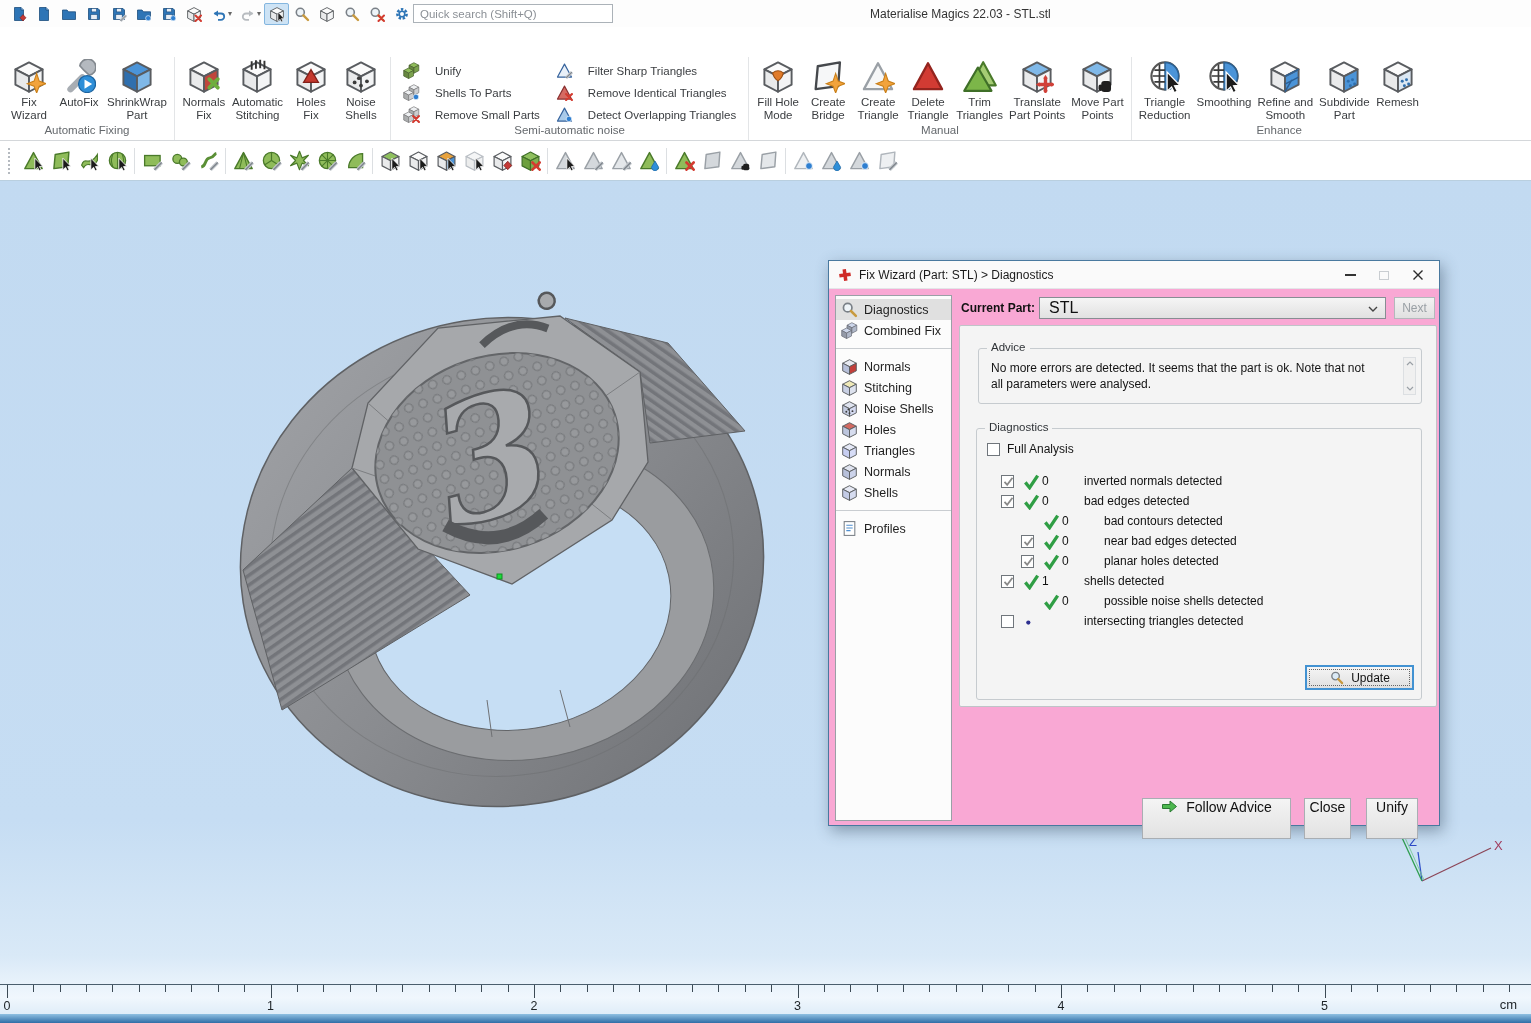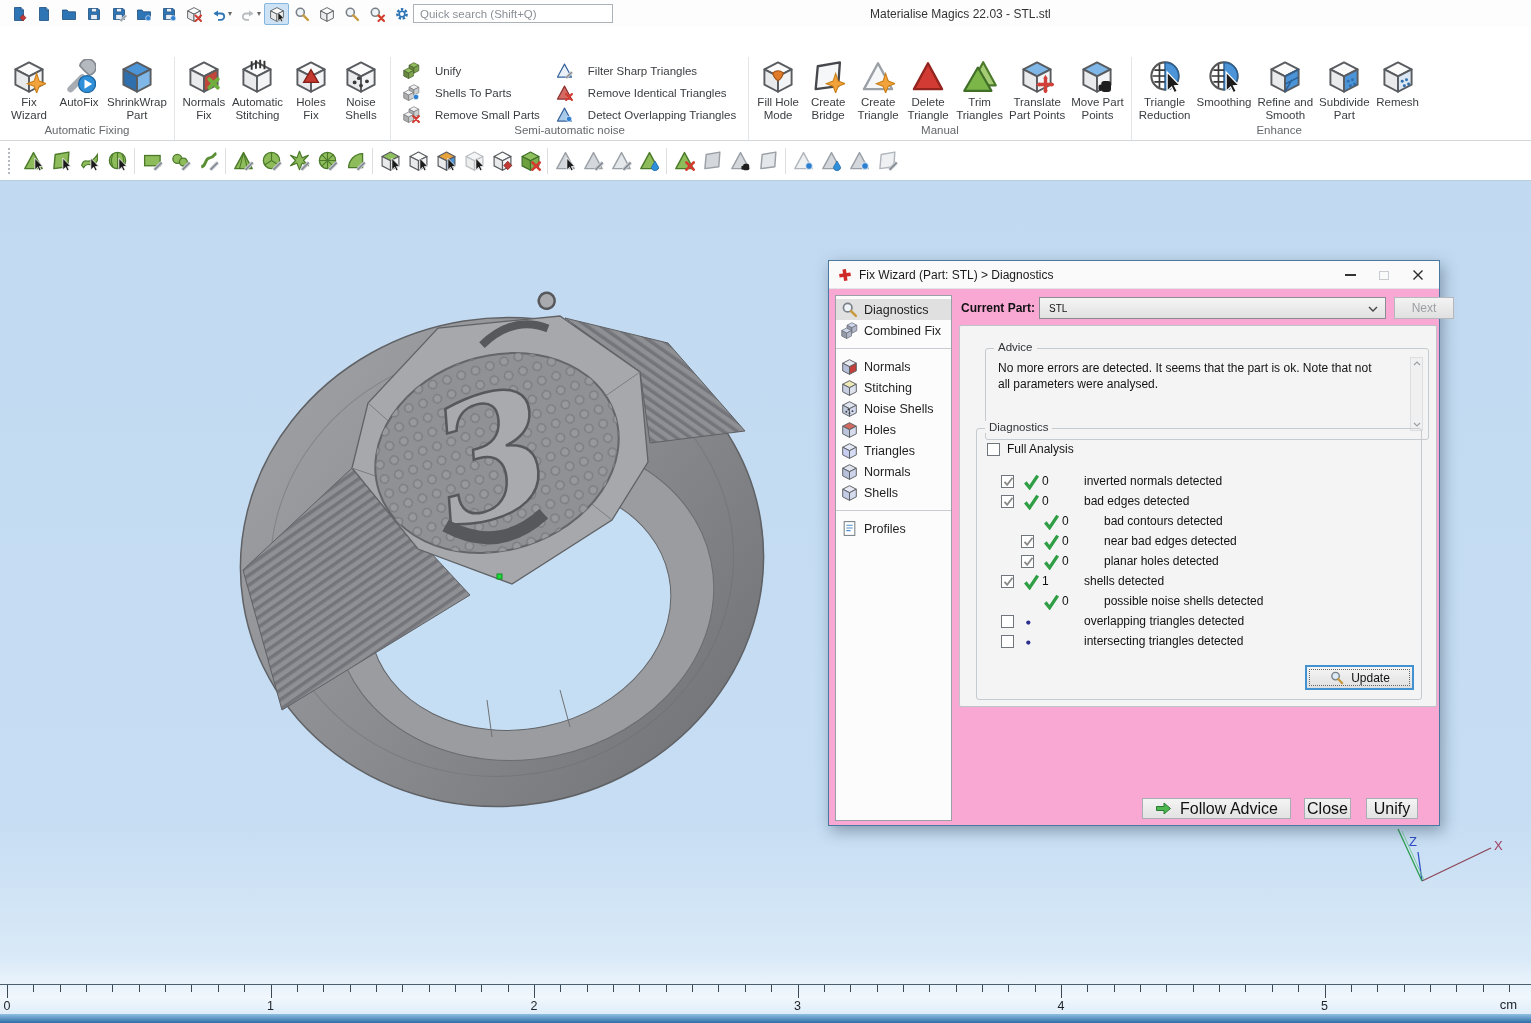--- a/index.html
+++ b/index.html
@@ -58,43 +58,43 @@
 .dtext{margin-left:7px}
 .dwin{position:absolute;right:4px;top:0;height:28px;display:flex;align-items:center}
 .dwbtn{width:34px;height:24px;display:flex;align-items:center;justify-content:center}
 .minbar{width:11px;height:0;border-bottom:2px solid #333}
 .maxbox{width:10px;height:9px;border:1px solid #c9cdd1}
 .sidebar{position:absolute;left:6px;top:34px;width:117px;height:526px;background:#fcfcfc;border:1px solid #9aa0a6;padding-top:3px}
 .sitem{height:21px;display:flex;align-items:center;gap:6px;padding-left:5px;font-size:12.5px;color:#1f1f1f}
 .sitem.sel{background:#e0e0e0}
 .ssep{height:1px;background:#c9cdd1;margin:7px 0}
 .cplabel{position:absolute;left:132px;top:40px;font-size:12px;font-weight:bold;color:#111}
-.dropdown{position:absolute;left:210px;top:36px;width:347px;height:22px;background:linear-gradient(#f5f5f5,#e1e1e1);border:1px solid #878d93;font-size:10px;display:flex;align-items:center;padding:0 9px;color:#111}
+.dropdown{position:absolute;left:210px;top:36px;width:347px;height:22px;background:linear-gradient(#f5f5f5,#e1e1e1);border:1px solid #878d93;font-size:16px;display:flex;align-items:center;padding:0 9px;color:#111}
 .ddchev{position:absolute;right:7px;top:8px}
-.nextbtn{position:absolute;left:565px;top:36px;width:60px;height:22px;background:linear-gradient(#f3f3f3,#e0e0e0);border:1px solid #b4b8bc;color:#9aa0a5;font-size:12px;display:flex;align-items:center;justify-content:center}
+.nextbtn{position:absolute;left:565px;top:36px;width:41px;height:22px;background:linear-gradient(#f3f3f3,#e0e0e0);border:1px solid #b4b8bc;color:#9aa0a5;font-size:12px;display:flex;align-items:center;justify-content:center}
 .panel{position:absolute;left:130px;top:64px;width:478px;height:382px;background:#f4f4f4;border:1px solid #bfc4c8;border-radius:2px}
 .gbox{position:absolute;border:1px solid #c6cbcf;border-radius:3px}
 .gblegend{position:absolute;top:-8px;left:8px;background:#f4f4f4;padding:0 4px;font-size:11.5px;color:#2f3337}
-.advice{left:25px;top:22px;width:444px;height:92px}
+.advice{left:18px;top:22px;width:444px;height:56px}
 .advtext{position:absolute;left:12px;top:11px;width:386px;font-size:12px;color:#141414;line-height:16px}
 .sb{position:absolute;right:5px;top:8px;bottom:8px;width:13px;background:#f0f0f0;border:1px solid #dcdfe2}
 .sba{position:absolute;left:0;width:11px;height:11px;display:flex;align-items:center;justify-content:center}
 .sba.up{top:0}.sba.dn{bottom:0}
 .diagbox{left:16px;top:102px;width:446px;height:272px}
 .fa{position:absolute;left:10px;top:13px;display:flex;gap:7px;align-items:center;font-size:12px;color:#141414}
 .cb{width:13px;height:13px;border:1px solid #70767c;background:#fff;position:relative;flex:none}
 .cb svg{position:absolute;left:0px;top:-1px}
 .drows{position:absolute;left:0;top:42px;right:4px}
 .drow{height:20px;display:flex;align-items:center}
 .dcb{margin-right:8px}
 .dmark{width:18px;height:17px;margin-right:2px;display:flex;align-items:center;justify-content:center}
 .dcount{width:22px;font-size:12px;color:#111}
 .dlabel{font-size:12px;color:#111;margin-left:20px}
 .updbtn{position:absolute;left:328px;top:236px;width:109px;height:25px;border:2px solid #4292d2;background:linear-gradient(#f5f5f5,#e0e0e0);display:flex;align-items:center;justify-content:center;gap:7px;font-size:12px;color:#111;outline:1px dotted #666;outline-offset:-5px}
-.bbtn{position:absolute;height:21px;top:537px;background:linear-gradient(#f4f4f4,#e2e2e2);border:1px solid #a9aeb3;font-size:16px;color:#111;display:flex;align-items:center;justify-content:center}
+.bbtn{position:absolute;height:41px;top:537px;background:linear-gradient(#f4f4f4,#e2e2e2);border:1px solid #a9aeb3;font-size:14px;color:#111;display:flex;justify-content:center}
 .followbtn{left:313px;width:149px;gap:8px}
 .closebtn{left:475px;width:47px}
 .helpbtn{left:537px;width:52px}
 </style>
 </head>
 <body>
 
 <div id="app">
 
   <div class="titlebar">
@@ -1033,30 +1033,20 @@
               <div class="dlabel">possible noise shells detected</div>
             </div>
             <div class="drow" style="padding-left: 24px;">
               <div class="cb dcb"></div>
               <div class="dmark">
                 <svg viewBox="0 0 16 16" width="17" height="17">
                   <circle cx="5" cy="9" r="2" fill="#2d2f8f"></circle>
                 </svg>
               </div>
               <div class="dcount"></div>
-              <div class="dlabel">overlapping triangles detected</div>
-            </div>
-            <div class="drow" style="padding-left: 24px;">
-              <div class="cb dcb"></div>
-              <div class="dmark">
-                <svg viewBox="0 0 16 16" width="17" height="17">
-                  <circle cx="5" cy="9" r="2" fill="#2d2f8f"></circle>
-                </svg>
-              </div>
-              <div class="dcount"></div>
               <div class="dlabel">intersecting triangles detected</div>
             </div>
           </div>
         <div class="updbtn">
           <svg width="15" height="15" viewBox="0 0 16 16">
             <circle cx="7" cy="6.5" r="4" fill="#dbeaf6" stroke="#7a8087" stroke-width="1.5"></circle>
             <line x1="9.8" y1="9.6" x2="14" y2="14" stroke="#c89a3f" stroke-width="2.4" stroke-linecap="round"></line>
           </svg>
           <span>Update</span>
         </div>

